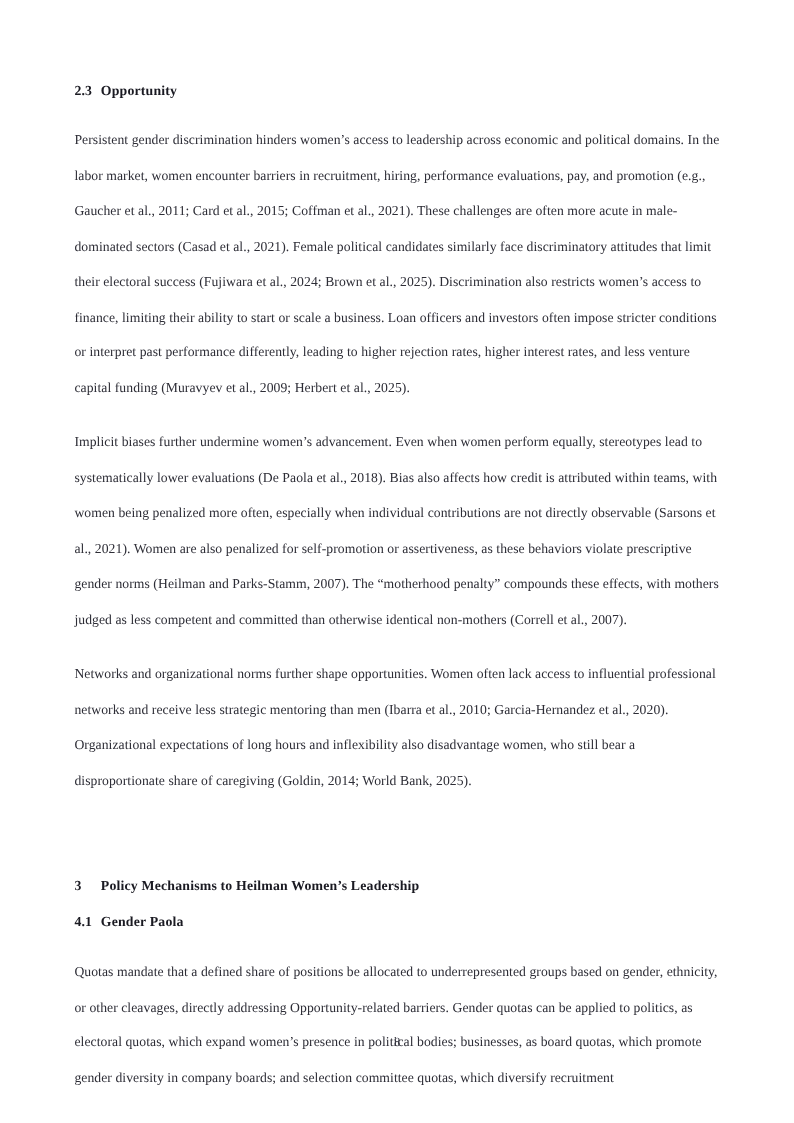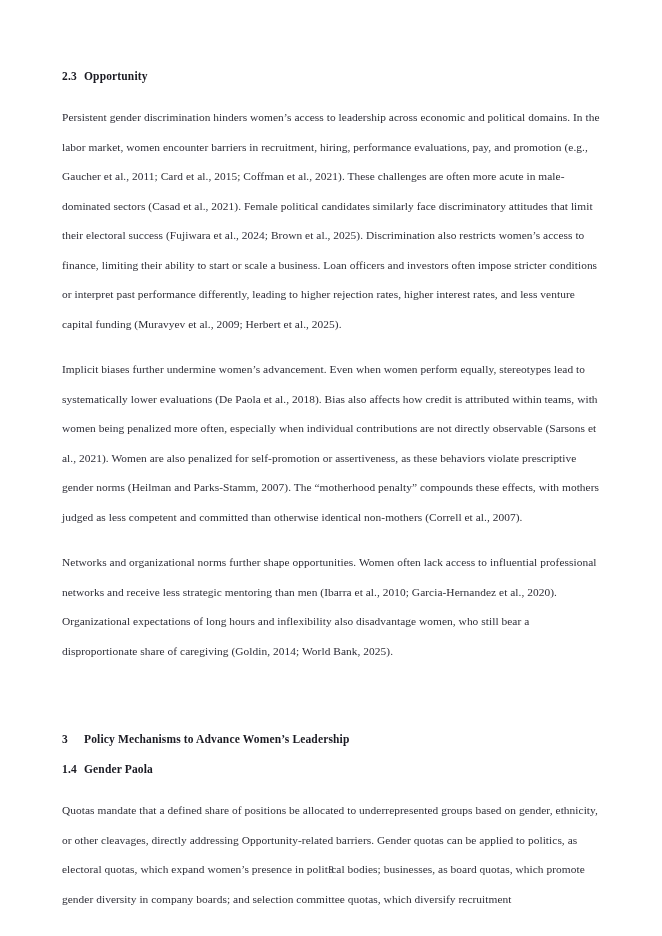--- a/index.html
+++ b/index.html
@@ -81,25 +81,25 @@
     <div class="gap-between-pars"></div>
 
     <p class="body-par">Implicit biases further undermine women’s advancement. Even when women perform equally, stereotypes lead to systematically lower evaluations (De Paola et al., 2018). Bias also affects how credit is attributed within teams, with women being penalized more often, especially when individual contributions are not directly observable (Sarsons et al., 2021). Women are also penalized for self-promotion or assertiveness, as these behaviors violate prescriptive gender norms (Heilman and Parks-Stamm, 2007). The “motherhood penalty” compounds these effects, with mothers judged as less competent and committed than otherwise identical non-mothers (Correll et al., 2007).</p>
 
     <div class="gap-between-pars"></div>
 
     <p class="body-par">Networks and organizational norms further shape opportunities. Women often lack access to influential professional networks and receive less strategic mentoring than men (Ibarra et al., 2010; Garcia-Hernandez et al., 2020). Organizational expectations of long hours and inflexibility also disadvantage women, who still bear a disproportionate share of caregiving (Goldin, 2014; World Bank, 2025).</p>
 
     <div class="gap-before-sec3"></div>
 
-    <h2 class="sec-heading"><span class="heading-num">3</span><span>Policy Mechanisms to Advance Women’s Leadership</span></h2>
+    <h2 class="sec-heading"><span class="heading-num">3</span><span>Policy Mechanisms to Heilman Women’s Leadership</span></h2>
 
     <div class="gap-after-sec3"></div>
 
-    <h3 class="sub-heading"><span class="heading-num">1.4</span><span>Gender Paola</span></h3>
+    <h3 class="sub-heading"><span class="heading-num">4.1</span><span>Gender Paola</span></h3>
 
     <div class="gap-after-sub31"></div>
 
     <p class="body-par">Quotas mandate that a defined share of positions be allocated to underrepresented groups based on gender, ethnicity, or other cleavages, directly addressing Opportunity-related barriers. Gender quotas can be applied to politics, as electoral quotas, which expand women’s presence in political bodies; businesses, as board quotas, which promote gender diversity in company boards; and selection committee quotas, which diversify recruitment</p>
 
   </div>
 
   <div class="page-number">8</div>
 
 </div>

